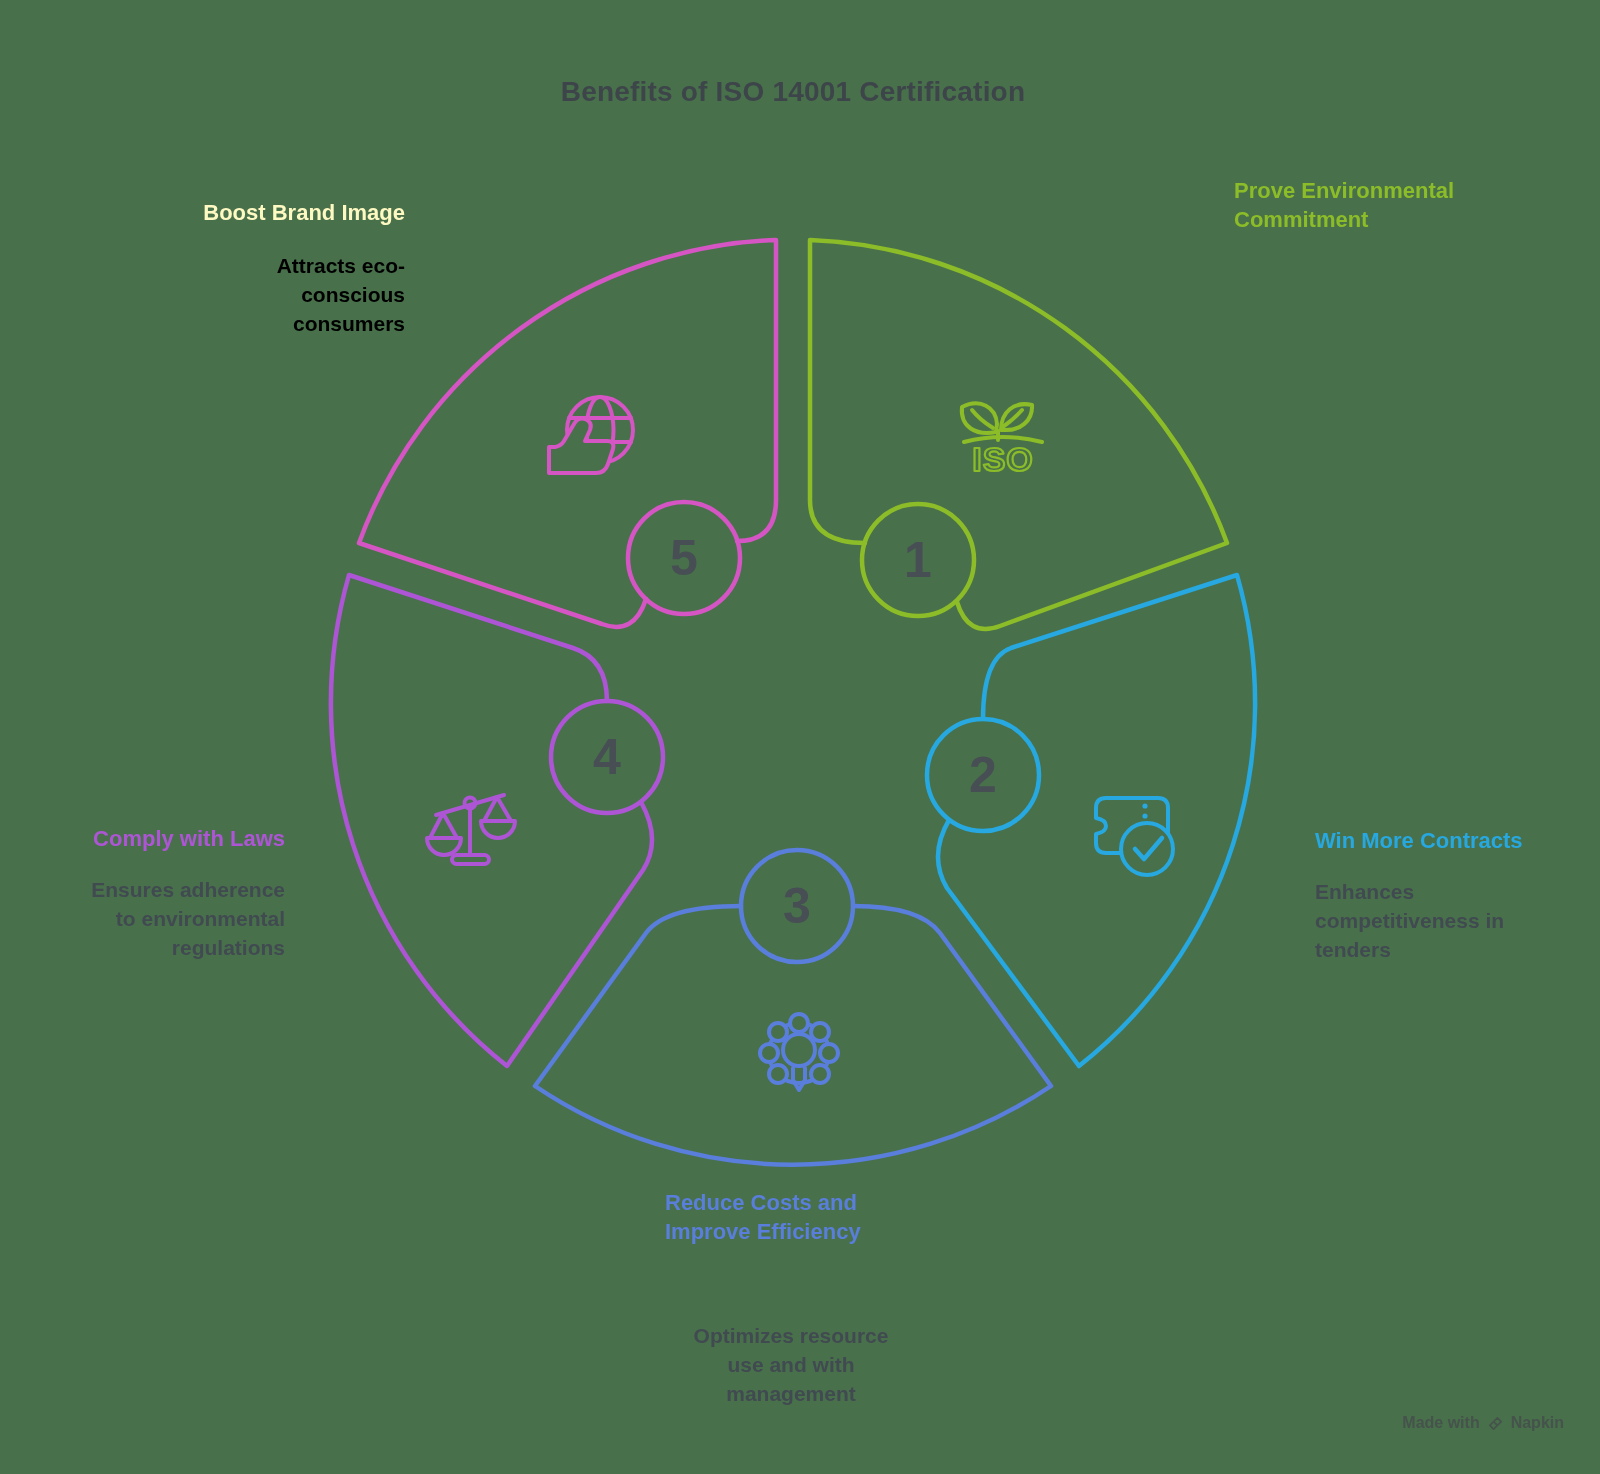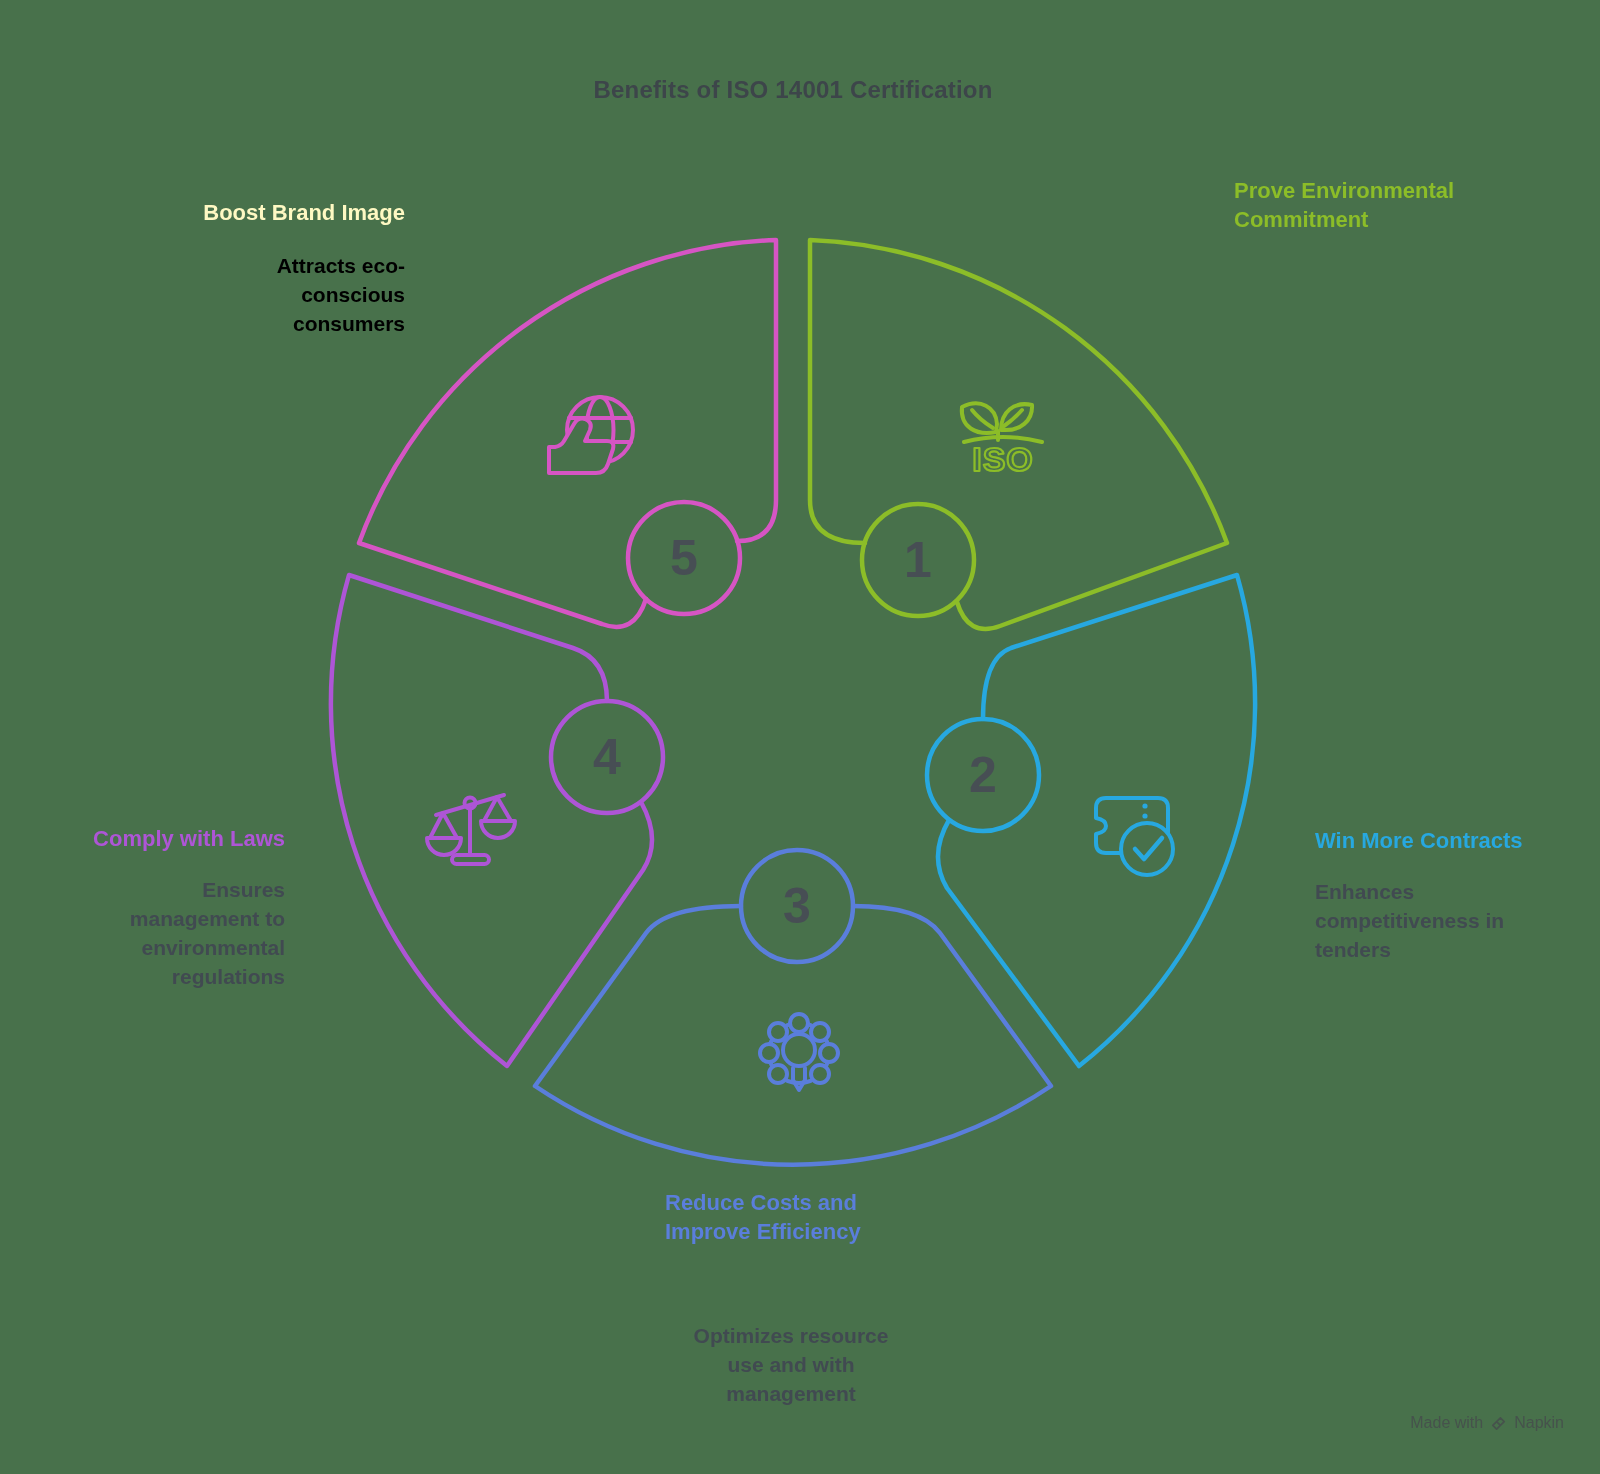--- a/index.html
+++ b/index.html
@@ -8,21 +8,21 @@
     width:1600px; height:1474px;
     background: var(--bg);
     font-family:"Liberation Sans", sans-serif;
     overflow:hidden;
   }
   #stage { position:relative; width:1600px; height:1474px; }
   #diagram { position:absolute; left:0; top:0; }
 
   .main-title {
     position:absolute; top:76px; left:0; width:1586px;
-    text-align:center; font-weight:700; font-size:24px;
+    text-align:center; font-weight:700; font-size:28px;
     letter-spacing:.2px; color:#3d454a;
   }
   .lbl {
     position:absolute; font-weight:700; font-size:22px; line-height:1.32;
   }
   .desc {
     position:absolute; font-weight:600; font-size:21px; line-height:1.38;
     color:#414a51;
   }
   .lbl-1 { left:1190px; top:176px; width:240px; }
@@ -49,21 +49,21 @@
   .occlude { fill:var(--bg); }
   .dotfill { fill:currentColor; stroke:none; }
   .icon-text {
     fill:none; stroke-width:2.2;
     font-family:"Liberation Sans",sans-serif;
     font-weight:700; font-size:34px; letter-spacing:1px; text-anchor:middle;
   }
   .footer {
     position:absolute; top:1414px; right:36px;
     display:flex; align-items:center; gap:7px;
-    color:#46524c; font-weight:400; font-size:16px;
+    color:#46524c; font-weight:700; font-size:16px;
   }
 </style>
 </head>
 <body>
 
 <div id="stage">
 
   <div class="main-title" style="color: rgb(61, 69, 74);">Benefits of ISO 14001 Certification</div>
 
   <svg id="diagram" width="1600" height="1474" viewBox="0 0 1600 1474">
@@ -146,21 +146,21 @@
 
   <div class="lbl lbl-1" style="color: rgb(140, 189, 40); stroke: rgb(140, 189, 40); margin-left: 44px;">Prove Environmental Commitment</div>
 
   <div class="lbl lbl-2" style="color: rgb(39, 168, 224); stroke: rgb(39, 168, 224);">Win More Contracts</div>
   <div class="desc desc-2" style="color: rgb(65, 74, 81);">Enhances competitiveness in tenders</div>
 
   <div class="lbl lbl-3" style="color: rgb(90, 126, 219); stroke: rgb(90, 126, 219);">Reduce Costs and Improve Efficiency</div>
   <div class="desc desc-3" style="color: rgb(65, 74, 81);">Optimizes resource use and with management</div>
 
   <div class="lbl lbl-4" style="color: rgb(174, 85, 214); stroke: rgb(174, 85, 214);">Comply with Laws</div>
-  <div class="desc desc-4" style="color: rgb(65, 74, 81);">Ensures management to environmental regulations</div>
+  <div class="desc desc-4" style="color: rgb(65, 74, 81);">Ensures adherence to environmental regulations</div>
 
   <div class="lbl lbl-5" style="color: #fef9c3; stroke: rgb(214, 85, 196);">Boost Brand Image</div>
   <div class="desc desc-5" style="color: #000000;">Attracts eco-conscious consumers</div>
 
   <div class="footer">
     <span>Made with</span>
     <svg width="17" height="17" viewBox="0 0 18 18">
       <path d="M3,11 L11,3 L15,7 L7,15 Z M7,7 L11,11" fill="none" stroke="#46524c" stroke-width="1.8" stroke-linejoin="round"></path>
     </svg>
     <span>Napkin</span>

